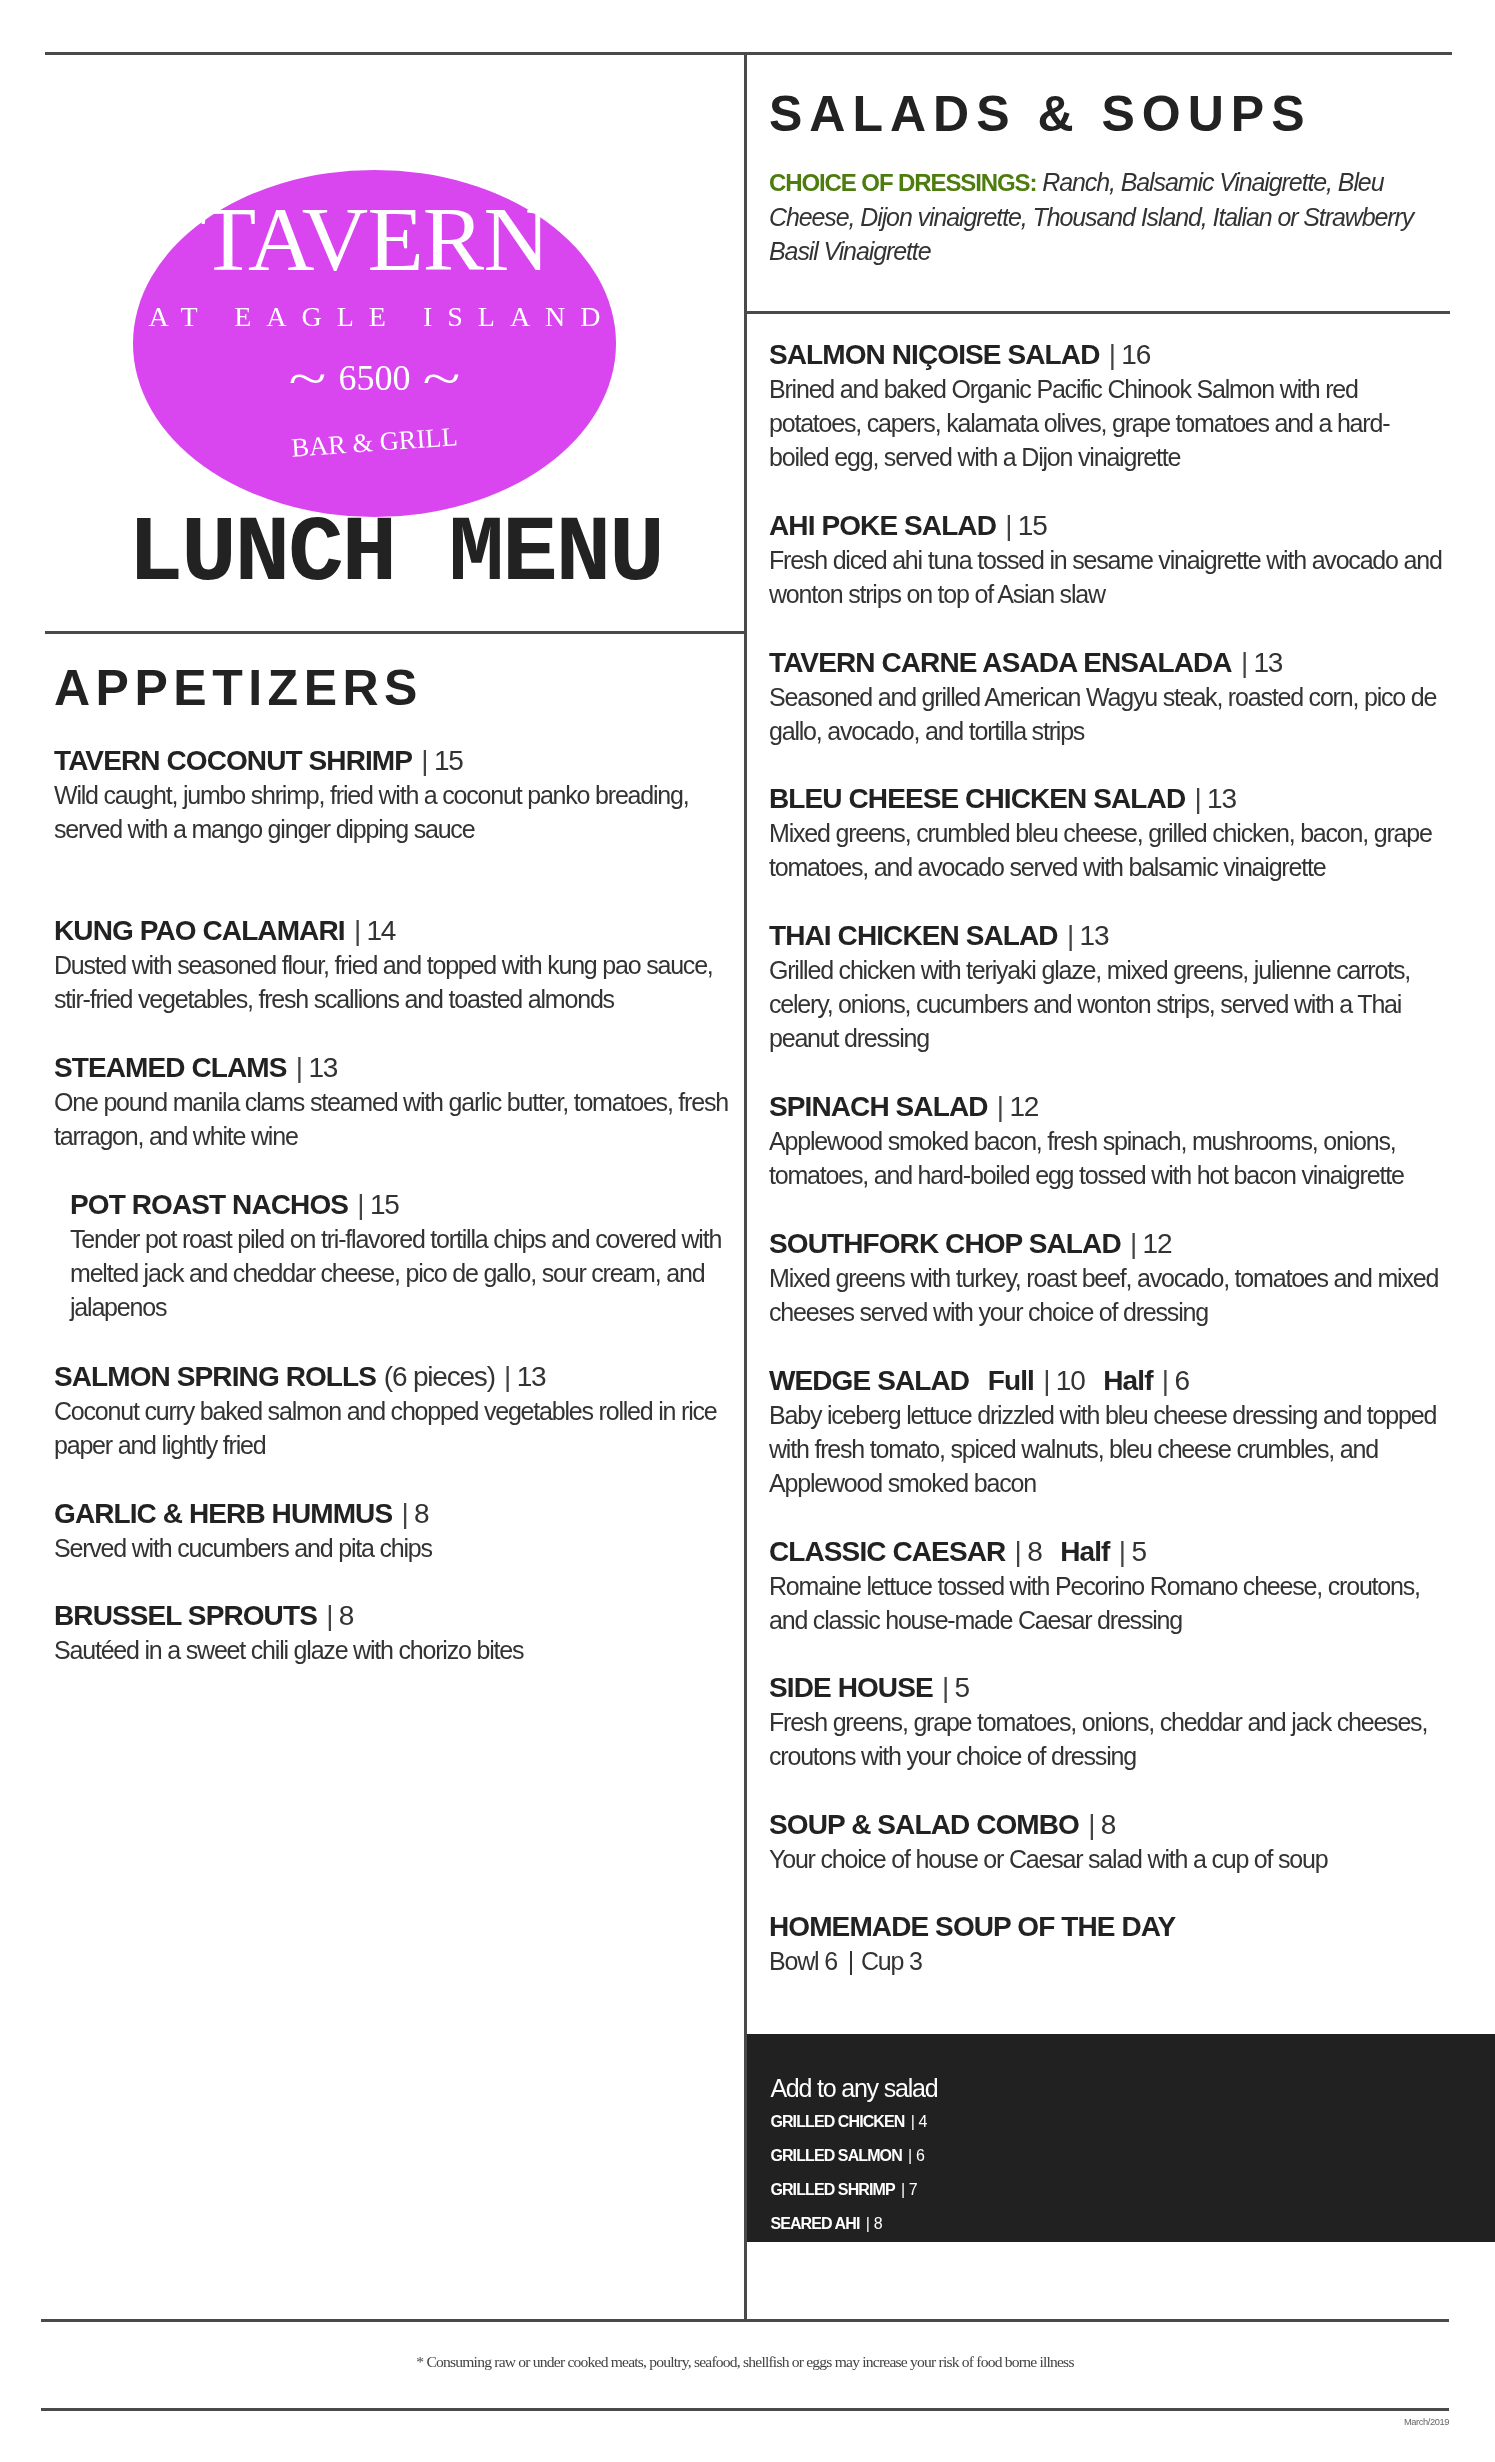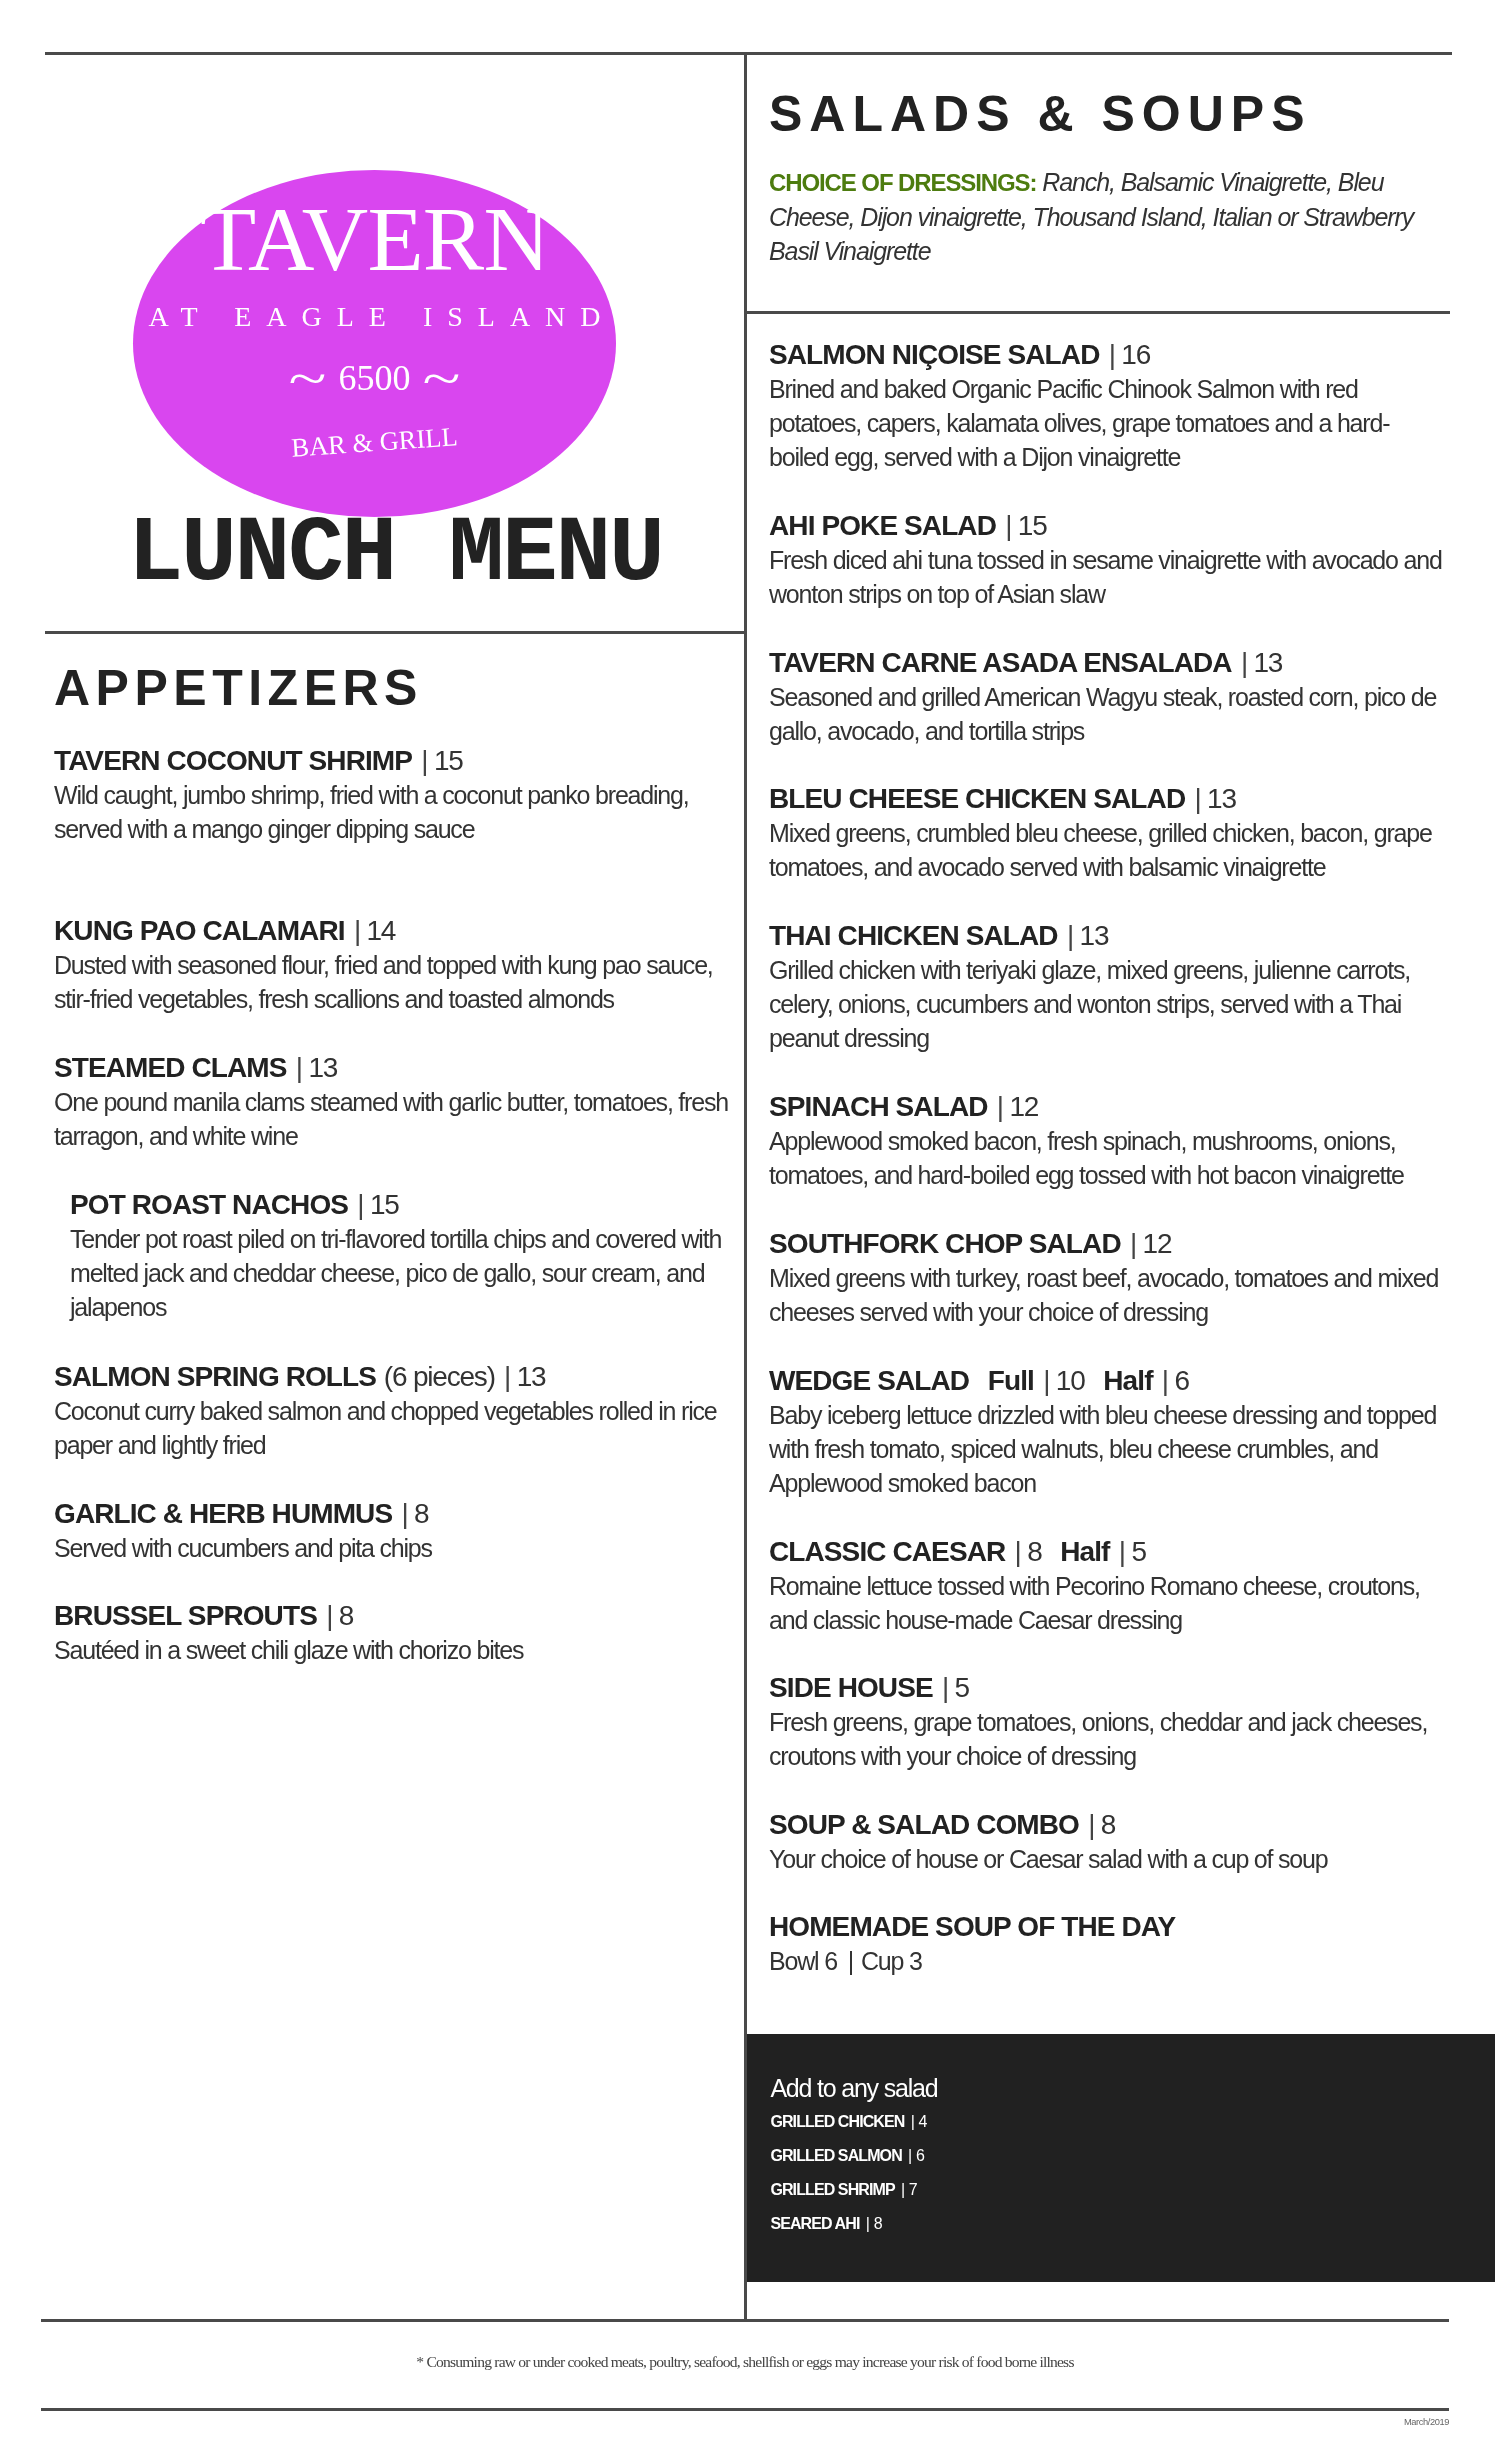--- a/index.html
+++ b/index.html
@@ -28,21 +28,21 @@
   .item-head .sep { font-weight: 400; color: #444; margin: 0 6.2px 0 9.3px; }
   .item-head .price { font-weight: 400; color: #333; letter-spacing: -1.2px; }
   .item-head .note { font-weight: 400; color: #333; letter-spacing: -1.2px; margin-left: 7.8px; }
   .item-head .sub { font-weight: 700; margin-left: 18.7px; }
   .item-desc { font-size: 25px; line-height: 34px; letter-spacing: -1.2px; color: #333; }
 
   .dressings { position: absolute; left: 769px; top: 165px; width: 678px; font-size: 25px; line-height: 34px; letter-spacing: -1.1px; color: #333; }
   .dressings .lbl { font-weight: 700; color: #4d7c0f; font-size: 24px; }
   .dressings .val { font-style: italic; }
 
-  .addon-box { position: absolute; left: 747px; top: 2034px; width: 748px; height: 248px; background: #212121; color: #ffffff; }
+  .addon-box { position: absolute; left: 747px; top: 2034px; width: 748px; height: 208px; background: #212121; color: #ffffff; }
   .addon-inner { position: absolute; left: 23.4px; top: 37px; }
   .addon-intro { font-size: 25px; line-height: 34px; letter-spacing: -1.2px; }
   .addon-row { font-size: 16px; line-height: 34px; font-weight: 700; letter-spacing: -0.9px; white-space: nowrap; }
   .addon-row .sep { font-weight: 400; margin: 0 4.7px 0 6.2px; }
   .addon-row .price { font-weight: 400; }
 
   .disclaimer { position: absolute; left: 41px; width: 1408px; top: 2353px; text-align: center; font-size: 15.6px; letter-spacing: -0.8px; color: #444; font-family: Liberation Serif, serif; }
   .date { position: absolute; right: 46px; top: 2417px; font-size: 9.3px; color: #666; letter-spacing: -0.4px; }
 </style>
 </head>

